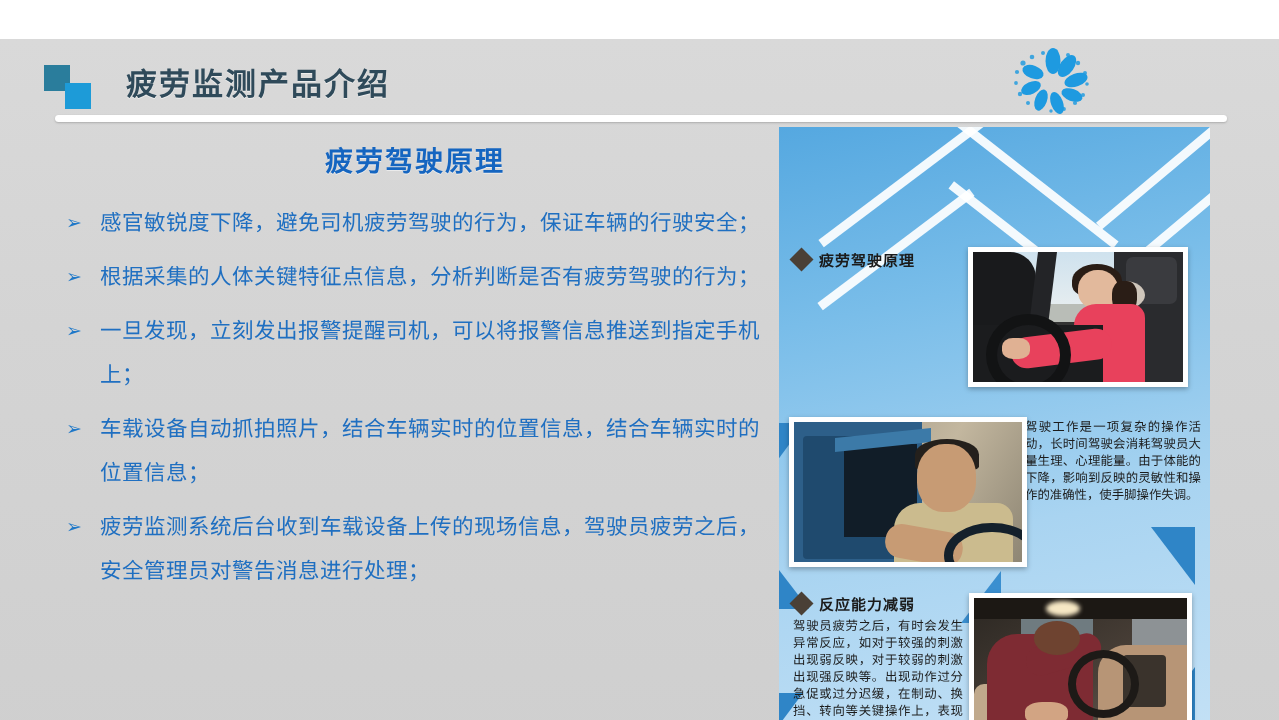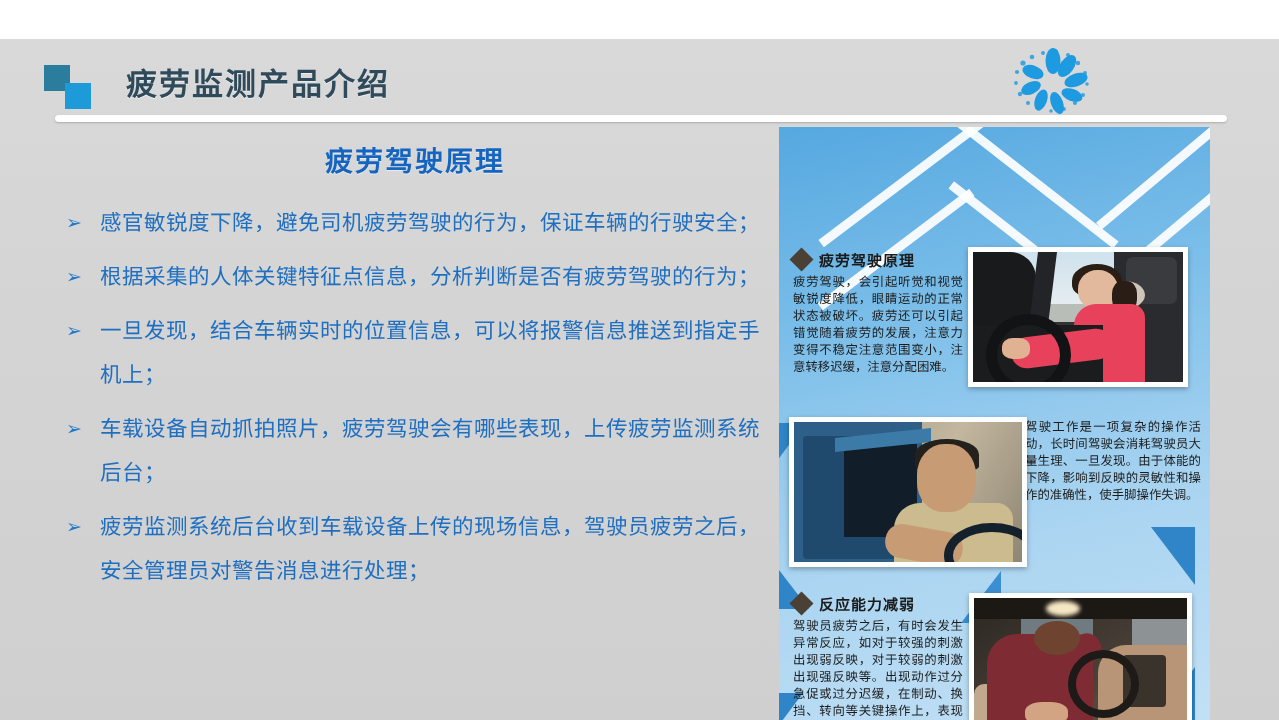--- a/index.html
+++ b/index.html
@@ -333,25 +333,25 @@
       <li class="bullet-item">
         <span class="bullet-marker">➢</span>
         <span class="bullet-text">感官敏锐度下降，避免司机疲劳驾驶的行为，保证车辆的行驶安全；</span>
       </li>
       <li class="bullet-item">
         <span class="bullet-marker">➢</span>
         <span class="bullet-text">根据采集的人体关键特征点信息，分析判断是否有疲劳驾驶的行为；</span>
       </li>
       <li class="bullet-item">
         <span class="bullet-marker">➢</span>
-        <span class="bullet-text">一旦发现，结合车辆实时的位置信息，可以将报警信息推送到指定手机上；</span>
+        <span class="bullet-text">一旦发现，立刻发出报警提醒司机，可以将报警信息推送到指定手机上；</span>
       </li>
       <li class="bullet-item">
         <span class="bullet-marker">➢</span>
-        <span class="bullet-text">车载设备自动抓拍照片，疲劳驾驶会有哪些表现，上传疲劳监测系统后台；</span>
+        <span class="bullet-text">车载设备自动抓拍照片，结合车辆实时的位置信息，结合车辆实时的位置信息；</span>
       </li>
       <li class="bullet-item">
         <span class="bullet-marker">➢</span>
         <span class="bullet-text">疲劳监测系统后台收到车载设备上传的现场信息，驾驶员疲劳之后，安全管理员对警告消息进行处理；</span>
       </li>
     </ul>
   </div>
 
   <div class="info-panel">
 
@@ -371,21 +371,20 @@
     <div class="tri t7"></div>
     <div class="tri t8"></div>
     <div class="tri t9"></div>
 
 
     <div class="info-block" style="left:14px; top:122px; width:170px;">
       <div class="blk-head">
         <span class="blk-diamond"></span>
         <span class="blk-title">疲劳驾驶原理</span>
       </div>
-      <div class="blk-body">疲劳驾驶，会引起听觉和视觉敏锐度降低，眼睛运动的正常状态被破坏。疲劳还可以引起错觉随着疲劳的发展，注意力变得不稳定注意范围变小，注意转移迟缓，注意分配困难。</div>
     </div>
 
     <div class="photo ph1">
       <div class="photo-skin">
         <div class="sky"></div>
           <div class="road"></div>
         <div class="seat"></div>
           <div class="headrest"></div>
         <div class="cabin"></div>
           <div class="pillar"></div>
@@ -395,21 +394,21 @@
           <div class="hairtail"></div>
         <div class="torso"></div>
           <div class="dash"></div>
         <div class="arm"></div>
           <div class="wheel"></div>
           <div class="hand"></div>
       </div>
     </div>
 
     <div class="info-block" style="left:246px; top:292px; width:176px;">
-      <div class="blk-body">驾驶工作是一项复杂的操作活动，长时间驾驶会消耗驾驶员大量生理、一旦发现。由于体能的下降，影响到反映的灵敏性和操作的准确性，使手脚操作失调。</div>
+      <div class="blk-body">驾驶工作是一项复杂的操作活动，长时间驾驶会消耗驾驶员大量生理、心理能量。由于体能的下降，影响到反映的灵敏性和操作的准确性，使手脚操作失调。</div>
     </div>
 
     <div class="photo ph2">
       <div class="photo-skin">
         <div class="bg"></div>
         <div class="truck"></div>
           <div class="door"></div>
           <div class="glass"></div>
           <div class="frame"></div>
         <div class="shirt"></div>

